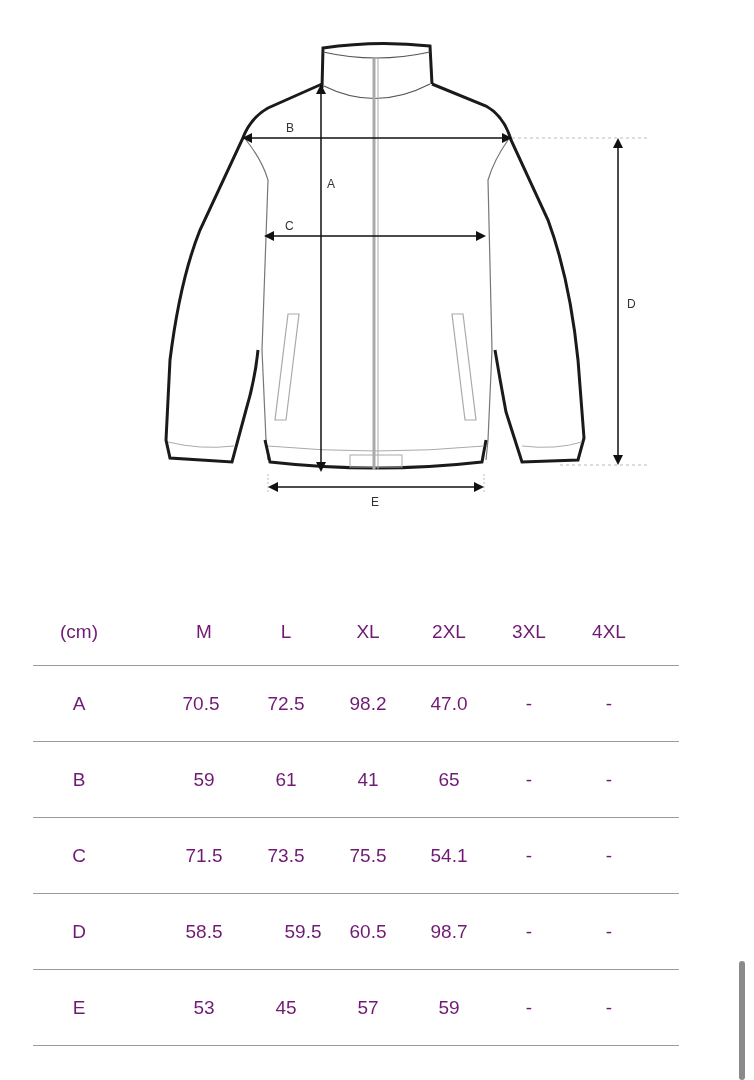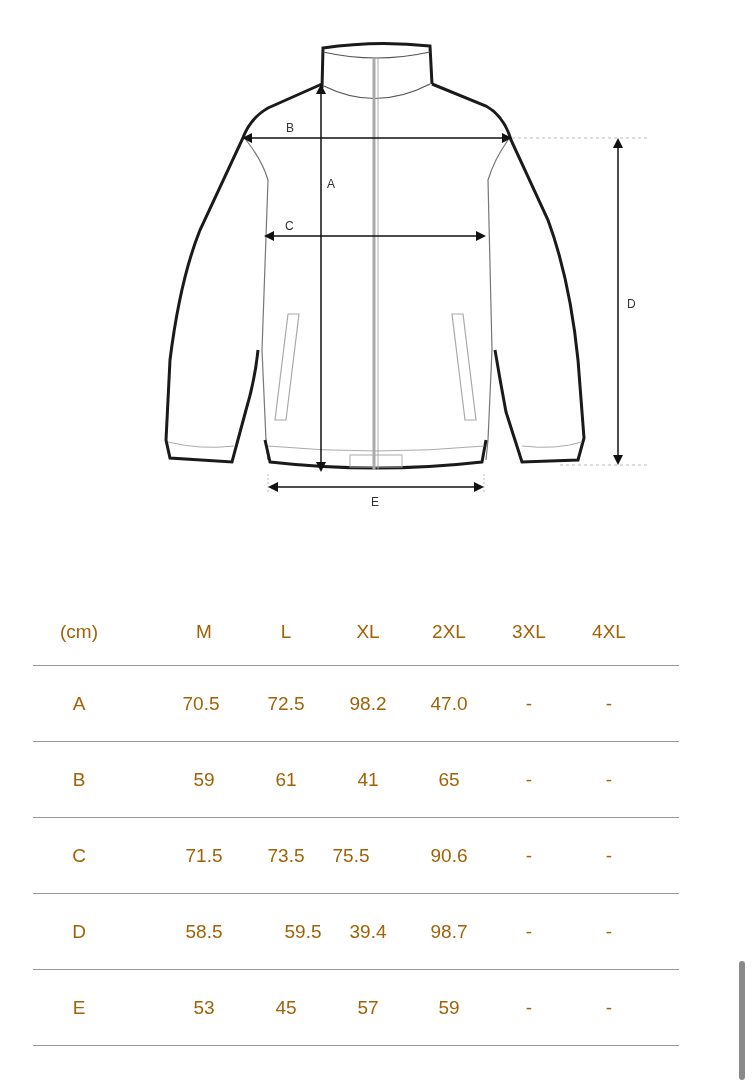--- a/index.html
+++ b/index.html
@@ -2,21 +2,21 @@
 <html><head>
 <meta charset="utf-8">
 <style>
   html, body { margin:0; padding:0; background:#ffffff; }
   body { width:754px; height:1080px; position:relative; overflow:hidden; font-family:"Liberation Sans", sans-serif; color:#2a2a2a; }
   .diagram { position:absolute; left:0; top:0; width:754px; height:540px; }
   .diagram svg { position:absolute; left:0; top:0; }
   .table { position:absolute; left:33px; top:598px; width:646px; }
   .row { position:relative; height:75px; border-bottom:1.5px solid #9a9a9a; }
   .row.header { height:67px; border-bottom:1.5px solid #9a9a9a; }
-  .cell { position:absolute; top:50%; transform:translate(-50%,-50%); font-size:19px; color:#a16207; white-space:nowrap; }
+  .cell { position:absolute; top:50%; transform:translate(-50%,-50%); font-size:19px; color:#701a75; white-space:nowrap; }
   .scrollbar { position:absolute; left:739px; top:961px; width:6px; height:119px; background:#8a8a8a; border-radius:3px; }
 </style>
 </head>
 <body>
 
 <div class="diagram">
   <svg width="754" height="540" viewBox="0 0 754 540">
     <defs>
       <marker id="ah" markerWidth="10" markerHeight="10" refX="8" refY="5" orient="auto-start-reverse" markerUnits="userSpaceOnUse">
         <path d="M0,0 L10,5 L0,10 z" fill="#111"></path>
@@ -95,31 +95,31 @@
     <div class="cell" style="left:335px">41</div>
     <div class="cell" style="left:416px">65</div>
     <div class="cell" style="left:496px">-</div>
     <div class="cell" style="left:576px">-</div>
   </div>
 
   <div class="row">
     <div class="cell" style="left:46px">C</div>
     <div class="cell" style="left:171px">71.5</div>
     <div class="cell" style="left:253px">73.5</div>
-    <div class="cell" style="left:318px">75.5</div>
-    <div class="cell" style="left:416px">90.6</div>
+    <div class="cell" style="left:335px">75.5</div>
+    <div class="cell" style="left:416px">54.1</div>
     <div class="cell" style="left:496px">-</div>
     <div class="cell" style="left:576px">-</div>
   </div>
 
   <div class="row">
     <div class="cell" style="left:46px">D</div>
     <div class="cell" style="left:171px">58.5</div>
     <div class="cell" style="left:270px">59.5</div>
-    <div class="cell" style="left:335px">39.4</div>
+    <div class="cell" style="left:335px">60.5</div>
     <div class="cell" style="left:416px">98.7</div>
     <div class="cell" style="left:496px">-</div>
     <div class="cell" style="left:576px">-</div>
   </div>
 
   <div class="row">
     <div class="cell" style="left:46px">E</div>
     <div class="cell" style="left:171px">53</div>
     <div class="cell" style="left:253px">45</div>
     <div class="cell" style="left:335px">57</div>

